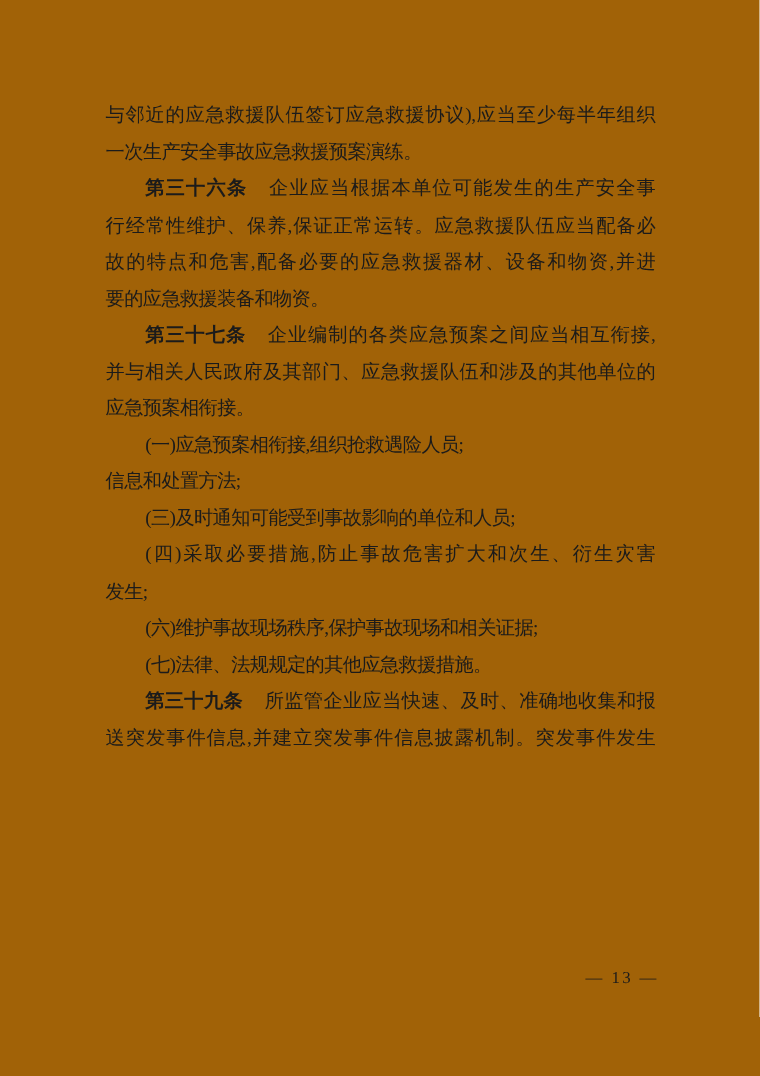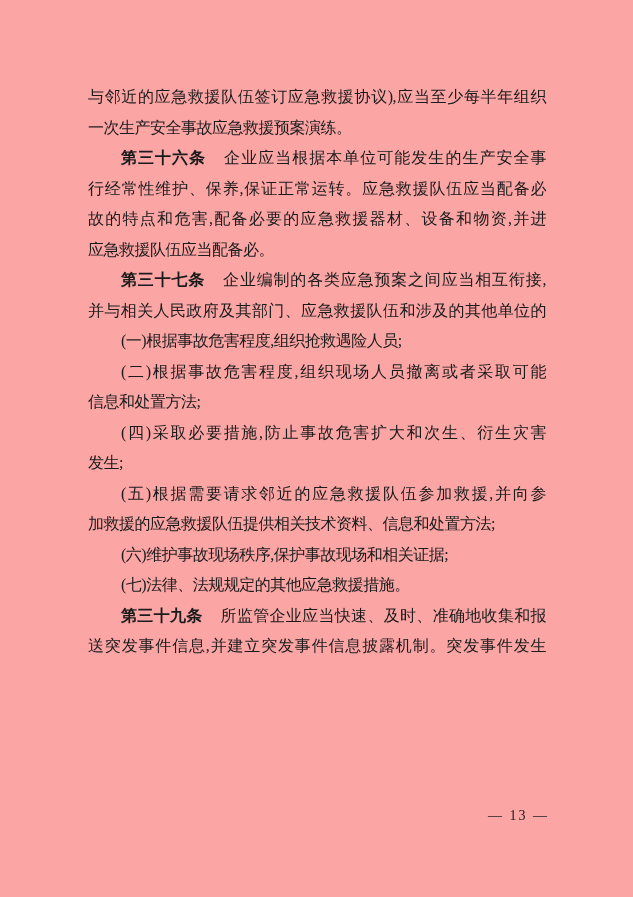--- a/index.html
+++ b/index.html
@@ -4,21 +4,21 @@
 <style>
   html, body {
     margin: 0;
     padding: 0;
     background: #ffffff;
   }
   .page {
     position: relative;
     width: 633px;
     height: 897px;
-    background: #fca5a5;
+    background: #a16207;
     overflow: hidden;
     font-family: "Liberation Serif", "DejaVu Serif", serif;
     color: #1b1b1b;
   }
   .content {
     position: absolute;
     left: 88px;
     top: 82px;
     width: 458px;
   }
@@ -64,40 +64,39 @@
 <div class="page">
   <div class="content">
       <div class="para">
         <div class="line just"><span class="t">与邻近的应急救援队伍签订应急救援协议),应当至少每半年组织</span></div>
         <div class="line"><span class="t">一次生产安全事故应急救援预案演练。</span></div>
       </div>
       <div class="para">
         <div class="line just indent"><span class="b">第三十六条</span><span class="t">企业应当根据本单位可能发生的生产安全事</span></div>
         <div class="line just"><span class="t">行经常性维护、保养,保证正常运转。应急救援队伍应当配备必</span></div>
         <div class="line just"><span class="t">故的特点和危害,配备必要的应急救援器材、设备和物资,并进</span></div>
-        <div class="line"><span class="t">应急救援队伍应当配备必。</span></div>
+        <div class="line"><span class="t">要的应急救援装备和物资。</span></div>
       </div>
       <div class="para">
         <div class="line just indent"><span class="b">第三十七条</span><span class="t">企业编制的各类应急预案之间应当相互衔接,</span></div>
         <div class="line just"><span class="t">并与相关人民政府及其部门、应急救援队伍和涉及的其他单位的</span></div>
+        <div class="line"><span class="t">应急预案相衔接。</span></div>
       </div>
       <div class="para">
-        <div class="line indent"><span class="t">(一)根据事故危害程度,组织抢救遇险人员;</span></div>
+        <div class="line indent"><span class="t">(一)应急预案相衔接,组织抢救遇险人员;</span></div>
       </div>
       <div class="para">
-        <div class="line just indent"><span class="t">(二)根据事故危害程度,组织现场人员撤离或者采取可能</span></div>
         <div class="line"><span class="t">信息和处置方法;</span></div>
+      </div>
+      <div class="para">
+        <div class="line indent"><span class="t">(三)及时通知可能受到事故影响的单位和人员;</span></div>
       </div>
       <div class="para">
         <div class="line just indent"><span class="t">(四)采取必要措施,防止事故危害扩大和次生、衍生灾害</span></div>
         <div class="line"><span class="t">发生;</span></div>
-      </div>
-      <div class="para">
-        <div class="line just indent"><span class="t">(五)根据需要请求邻近的应急救援队伍参加救援,并向参</span></div>
-        <div class="line"><span class="t">加救援的应急救援队伍提供相关技术资料、信息和处置方法;</span></div>
       </div>
       <div class="para">
         <div class="line indent"><span class="t">(六)维护事故现场秩序,保护事故现场和相关证据;</span></div>
       </div>
       <div class="para">
         <div class="line indent"><span class="t">(七)法律、法规规定的其他应急救援措施。</span></div>
       </div>
       <div class="para">
         <div class="line just indent"><span class="b">第三十九条</span><span class="t">所监管企业应当快速、及时、准确地收集和报</span></div>
         <div class="line just"><span class="t">送突发事件信息,并建立突发事件信息披露机制。突发事件发生</span></div>

